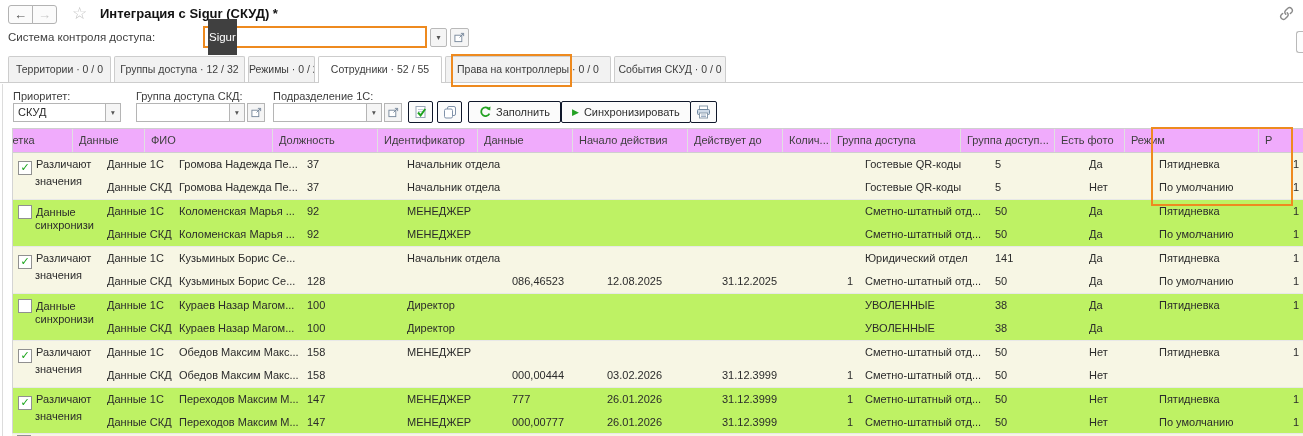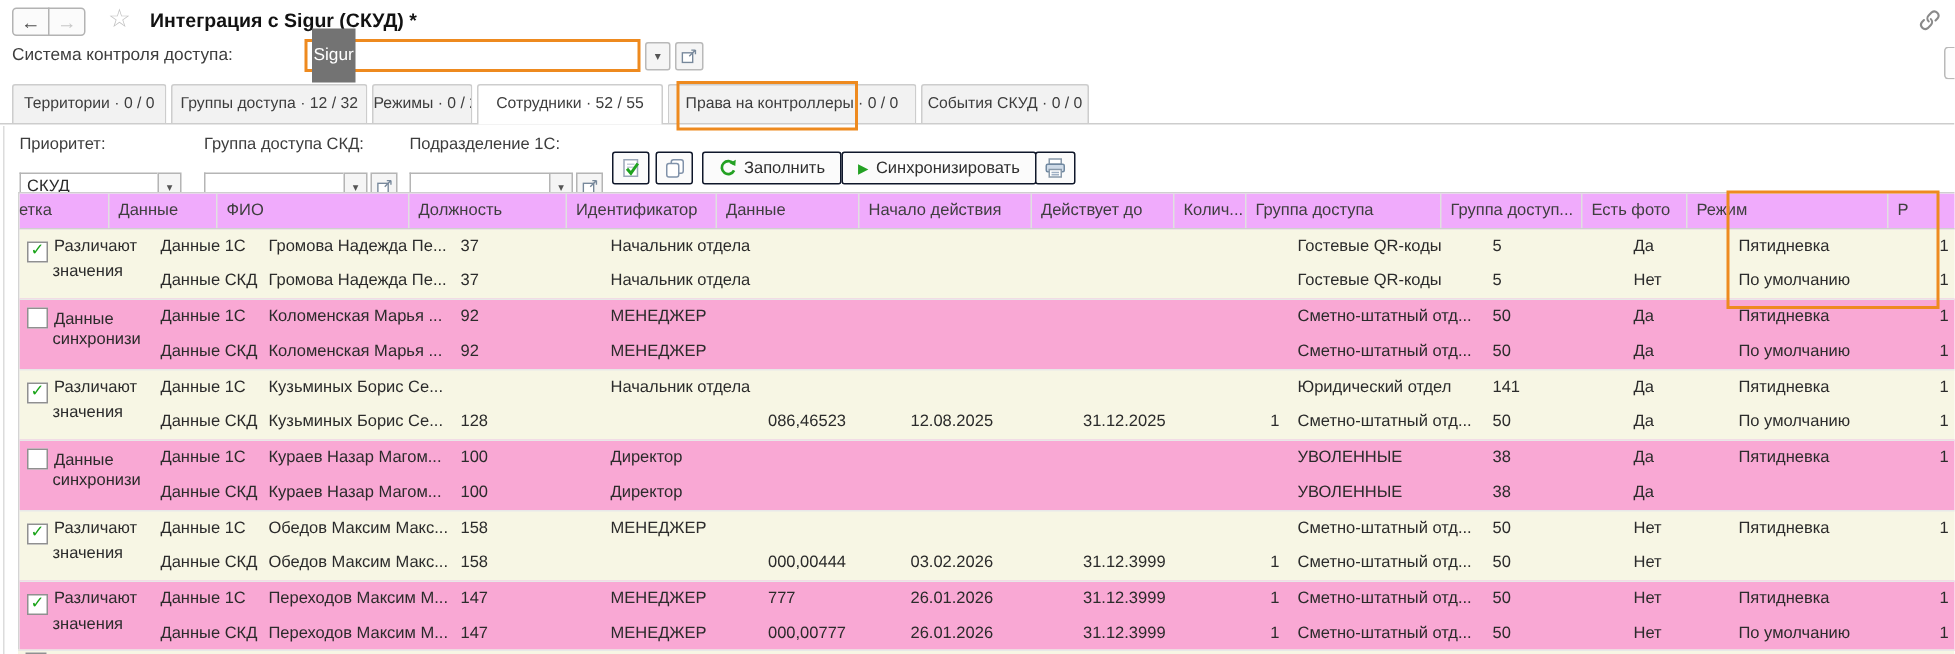--- a/index.html
+++ b/index.html
@@ -10,42 +10,42 @@
           text-align:center;line-height:17px;font-size:13px;color:#4f4f4f;box-sizing:border-box;cursor:pointer;}
   #back{left:8px;border-radius:3px 0 0 3px;}
   #fwd{left:32px;border-radius:0 3px 3px 0;color:#c8c8c8;}
   .star{position:absolute;left:72px;top:3px;font-size:17px;color:#c2c2c2;cursor:pointer;}
   .title{position:absolute;left:100px;top:6px;font-size:13px;font-weight:bold;color:#121212;white-space:nowrap;}
   .linkicon{position:absolute;right:9px;top:6px;cursor:pointer;}
   
   .fldlabel{position:absolute;left:8px;top:31px;font-size:11.5px;color:#3d3d3d;}
   .acsinput{position:absolute;left:203px;top:26px;width:224px;height:22px;border:2px solid #EE8A1F;background:#fff;
             box-sizing:border-box;font-size:11.5px;line-height:18px;padding-left:3px;cursor:text;}
-  .sel{background:#737373;color:#fff;padding:12px 1px;margin-top:18px;}
+  .sel{background:#404040;color:#fff;padding:12px 1px;margin-top:18px;}
   .ddbtn{position:absolute;width:17px;height:19px;border:1px solid #b9b9b9;background:#f5f5f5;font-size:8px;color:#555;
          text-align:center;line-height:17px;box-sizing:border-box;border-radius:2px;cursor:pointer;}
   #acsDrop{left:430px;top:28px;}
   .openbtn{position:absolute;width:19px;height:19px;border:1px solid #b9b9b9;background:#f5f5f5;border-radius:2px;
            box-sizing:border-box;display:flex;align-items:center;justify-content:center;cursor:pointer;}
   #acsOpen{left:450px;top:28px;}
   .cutbtn{position:absolute;left:1296px;top:31px;width:10px;height:20px;border:1px solid #b9b9b9;border-right:none;
           border-radius:3px 0 0 3px;background:#fdfdfd;cursor:pointer;}
   
   .tabs{position:absolute;left:8px;top:56px;height:27px;display:flex;gap:3px;z-index:2;}
   .tab{height:26px;line-height:25px;font-size:10.5px;color:#3d3d3d;background:#f2f2f2;border:1px solid #cdcdcd;
        border-bottom:none;border-radius:2px 2px 0 0;box-sizing:border-box;text-align:center;overflow:hidden;
        white-space:nowrap;cursor:pointer;}
   .tab.active{background:#fff;height:27px;}
   .t0{width:103px}.t1{width:109px}.t2{width:131px}.t3{width:67px}.t4{width:124px}.t5{width:166px}.t6{width:112px}
   .tabline{position:absolute;left:0;top:82px;width:1303px;border-top:1px solid #cdcdcd;z-index:1;}
   .formedge{position:absolute;left:2px;top:84px;height:352px;border-left:1px solid #dcdcdc;}
   
   .flabel{position:absolute;top:90px;font-size:11px;color:#3d3d3d;white-space:nowrap;}
   #lblPriority{left:13px}#lblGroup{left:136px}#lblDiv{left:273px}
-  .combo{position:absolute;top:103px;height:19px;display:flex;margin-top:12px;}
+  .combo{position:absolute;top:103px;height:19px;display:flex;}
   .combo .inp{height:19px;border:1px solid #b5b5b5;border-right:none;background:#fff;font-size:11px;line-height:17px;
               padding:0 4px;box-sizing:border-box;cursor:text;}
   .combo .dd{width:16px;height:19px;border:1px solid #b5b5b5;background:#f5f5f5;font-size:7.5px;text-align:center;
              line-height:17px;color:#555;box-sizing:border-box;cursor:pointer;}
   .combo .op{width:18px;height:19px;border:1px solid #b5b5b5;background:#f5f5f5;margin-left:2px;box-sizing:border-box;
              display:flex;align-items:center;justify-content:center;cursor:pointer;}
   #comboPriority{left:13px}#comboGroup{left:136px}#comboDiv{left:273px}
   #comboPriority .inp{width:92px}#comboGroup .inp{width:93px}#comboDiv .inp{width:93px}
   .ibtn{position:absolute;top:101px;height:22px;border:1px solid #0f172a;border-radius:2px;background:#fbfbfb;
         display:flex;align-items:center;justify-content:center;box-sizing:border-box;font-size:11px;color:#2e2e2e;
@@ -54,21 +54,21 @@
   #btnFill{left:468px;padding:0 10px}#btnSync{left:561px;padding:0 10px}#btnPrint{left:690px;width:27px}
   .green{color:#23A123;font-size:9px;}
   
   .table{position:absolute;left:12px;top:128px;width:1291px;overflow:hidden;border-top:1px solid #cfcfcf;
          border-left:1px solid #d4d4d4;background:#fff;}
   .thead{display:flex;height:24px;background:#f0abfc;border-bottom:1px solid #cfcfcf;box-sizing:border-box;justify-content:flex-end;}
   .th{font-size:11px;color:#3e3e3e;line-height:22px;padding-left:6px;box-sizing:border-box;
       border-right:1px solid #e0e0e0;overflow:hidden;white-space:nowrap;flex-shrink:0;cursor:pointer;}
   .w0{width:88px}.w1{width:72px}.w2{width:128px}.w3{width:100px}.w4{width:105px}.w5{width:95px}.w6{width:115px}
   .w7{width:95px}.w8{width:48px}.w9{width:130px}.w10{width:94px}.w11{width:70px}.w12{width:134px}.w13{width:45px}
-  .group{display:flex;background:#f9a8d4;}
+  .group{display:flex;background:#bef264;}
   .group.alt{background:#F7F6E4;}
   .group + .group{border-top:1px solid #e8e8e8;}
   .markcell{width:88px;box-sizing:border-box;padding:5px 2px 0 22px;text-indent:-17px;flex-shrink:0;
             font-size:11px;line-height:13px;cursor:default;}
   .cb{display:inline-block;width:12px;height:12px;border:1px solid #909090;background:#fff;vertical-align:-3px;
       margin-right:4px;text-align:center;line-height:11px;text-indent:0;cursor:pointer;}
   .chk{font-style:normal;color:#17A317;font-size:11px;font-weight:bold;}
   .grouprows{display:flex;flex-direction:column;}
   .tr{display:flex;height:23px;line-height:23px;cursor:default;}
   .td{font-size:11px;color:#2b2b2b;padding-left:6px;box-sizing:border-box;overflow:hidden;white-space:nowrap;flex-shrink:0;}

